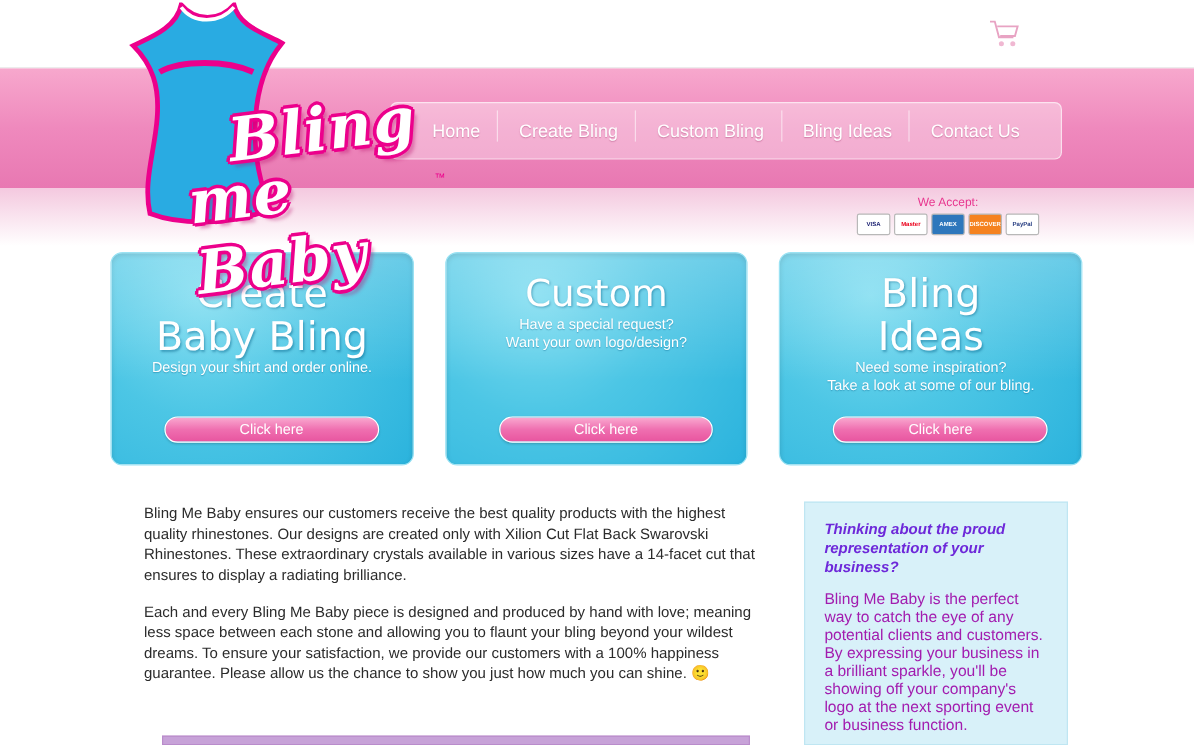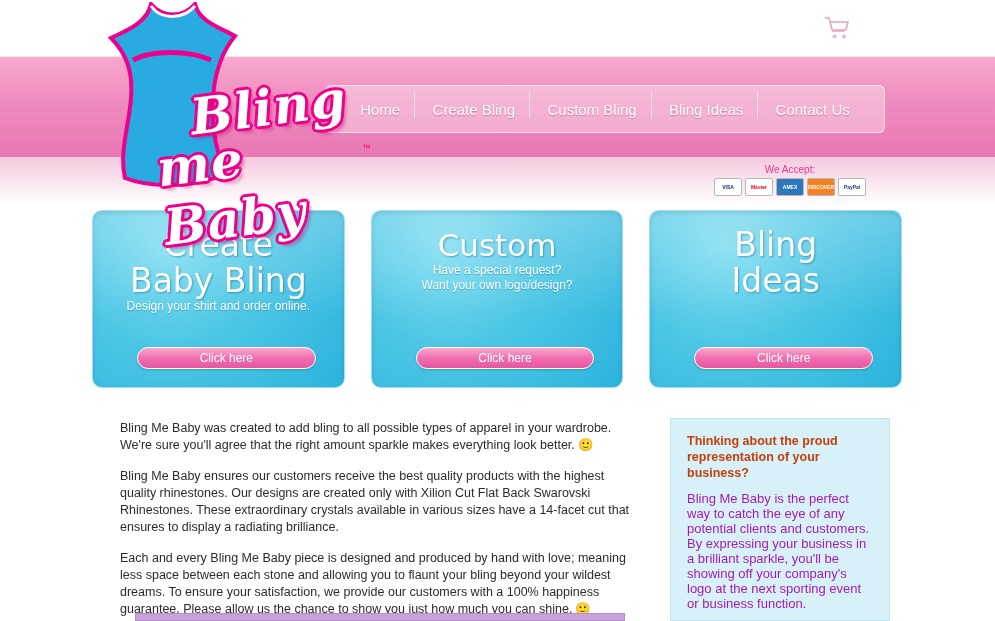--- a/index.html
+++ b/index.html
@@ -237,21 +237,22 @@
     top: 418px; left: 670px;
     width: 220px; height: 203px;
     background: #d8f1f9;
     border: 1px solid #bfe6f2;
     padding: 14px 16px;
   }
   .sidebox h3 {
     margin: 0 0 10px 0;
     font-size: 12.5px;
     line-height: 16px;
-    color: #c2410c;
+    color: #6d28d9;
+    font-style: italic;
   }
   .sidebox p {
     margin: 0 0 12px 0;
     font-size: 13px;
     line-height: 15px;
     color: #a21caf;
   }
 
   
   .bottomstrip {
@@ -338,28 +339,29 @@
     </div>
     <div class="panel-btn">Click here</div>
   </div>
 
   <div class="panel">
     <div class="panel-title">
       <div>Bling</div>
       <div>Ideas</div>
     </div>
     <div class="panel-sub">
+      <div>Need some inspiration?</div>
+      <div>Take a look at some of our bling.</div>
     </div>
     <div class="panel-btn">Click here</div>
   </div>
 
 </div>
 
 <div class="maincopy">
-  <p>Bling Me Baby was created to add bling to all possible types of apparel in your wardrobe. We're sure you'll agree that the right amount sparkle makes everything look better. 🙂</p>
   <p>Bling Me Baby ensures our customers receive the best quality products with the highest quality rhinestones. Our designs are created only with Xilion Cut Flat Back Swarovski Rhinestones. These extraordinary crystals available in various sizes have a 14-facet cut that ensures to display a radiating brilliance.</p>
   <p>Each and every Bling Me Baby piece is designed and produced by hand with love; meaning less space between each stone and allowing you to flaunt your bling beyond your wildest dreams. To ensure your satisfaction, we provide our customers with a 100% happiness guarantee. Please allow us the chance to show you just how much you can shine. 🙂</p>
 </div>
 
 <aside class="sidebox">
   <h3>Thinking about the proud representation of your business?</h3>
   <p>Bling Me Baby is the perfect way to catch the eye of any potential clients and customers. By expressing your business in a brilliant sparkle, you'll be showing off your company's logo at the next sporting event or business function.</p>
 
 </aside>
 

